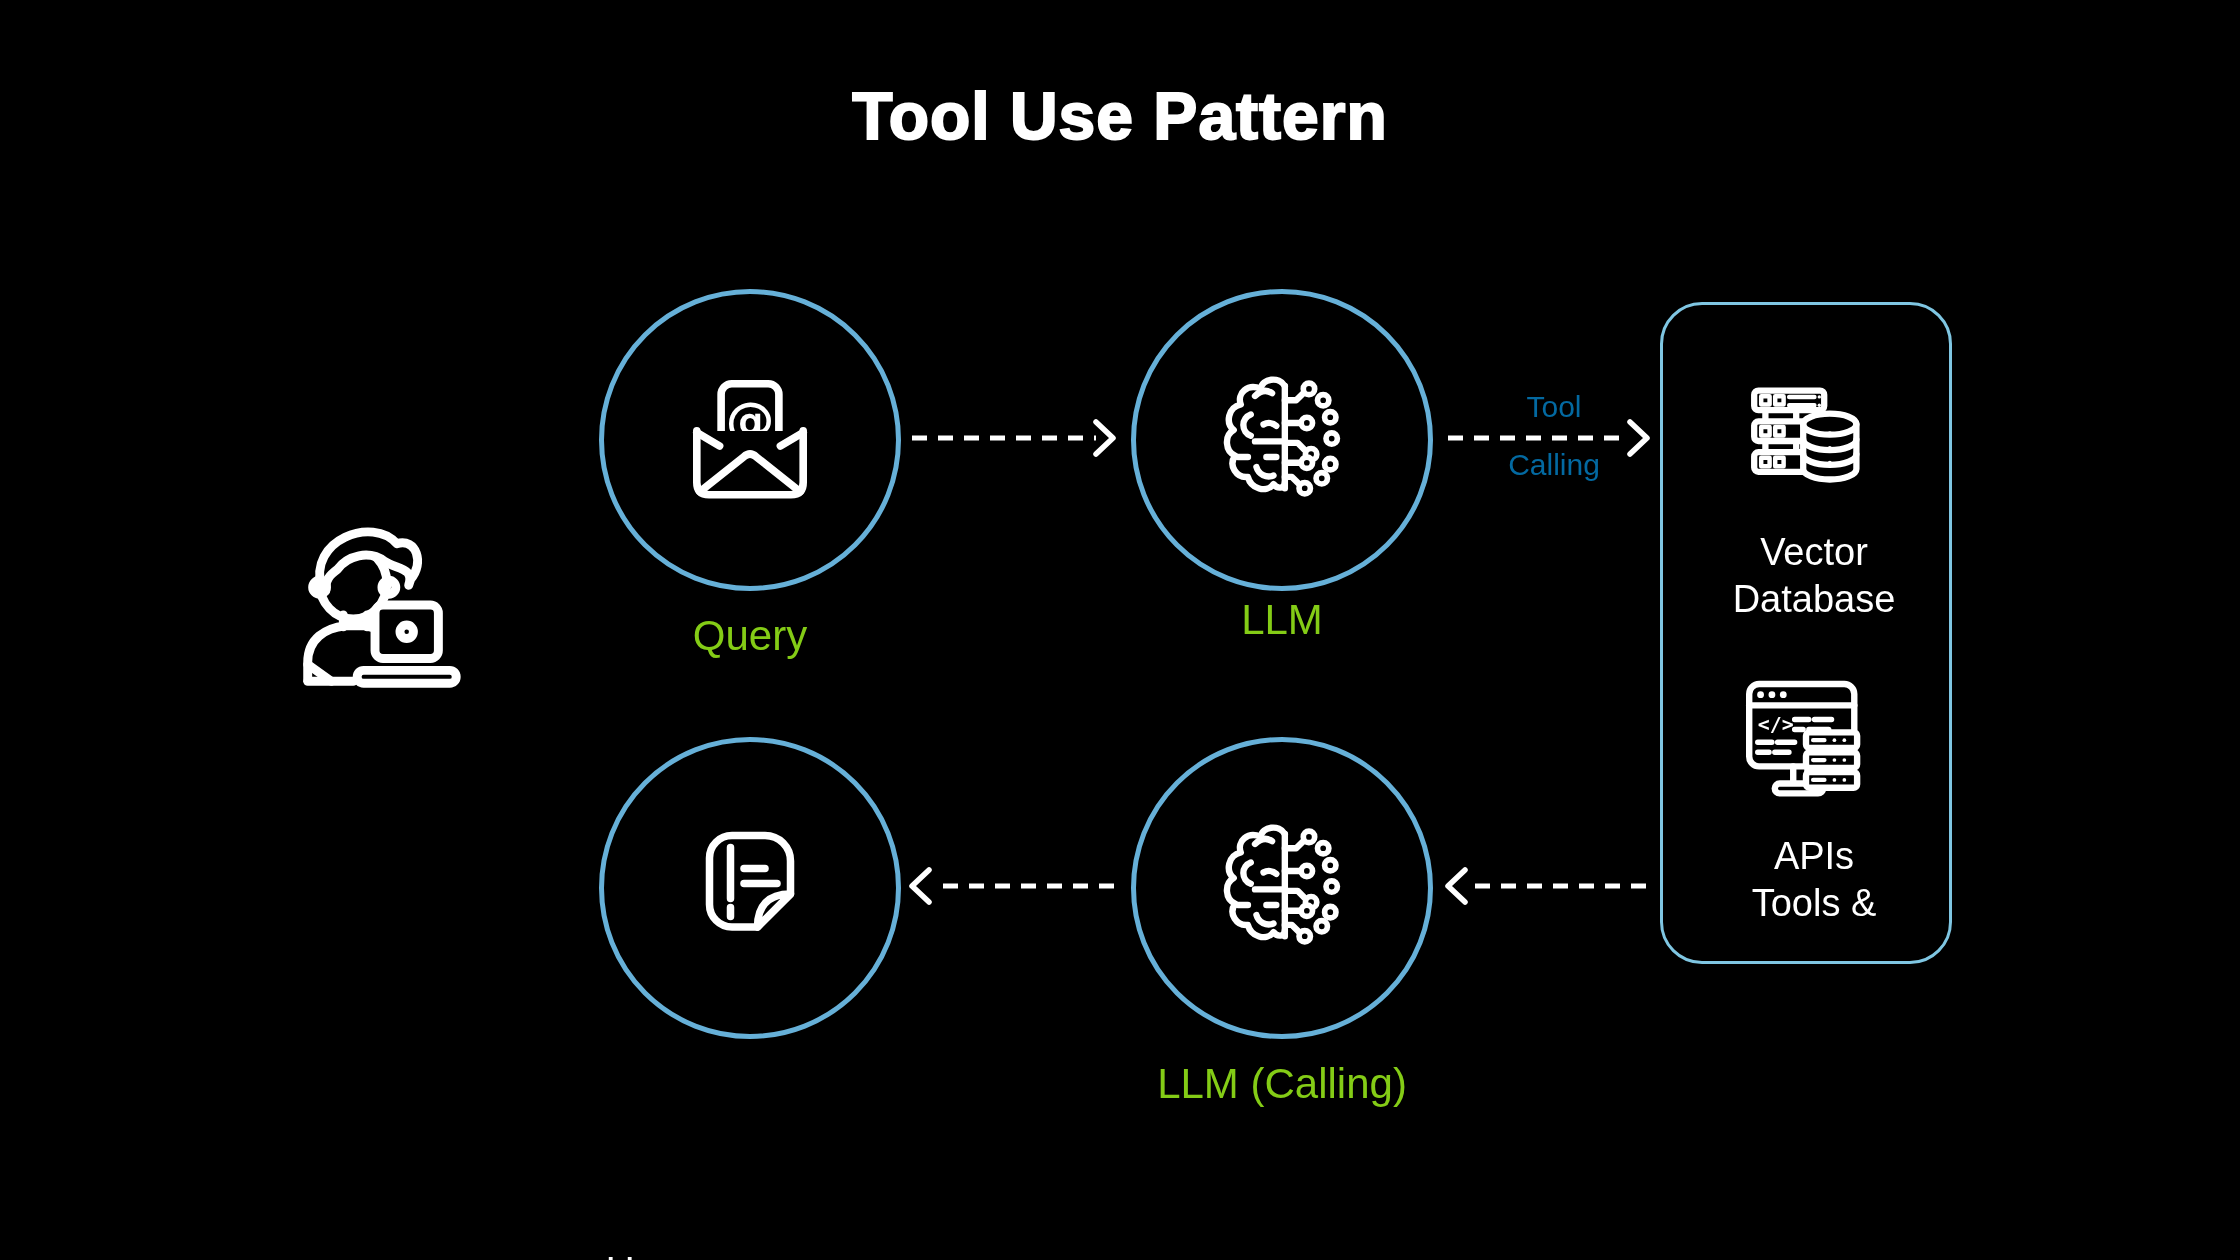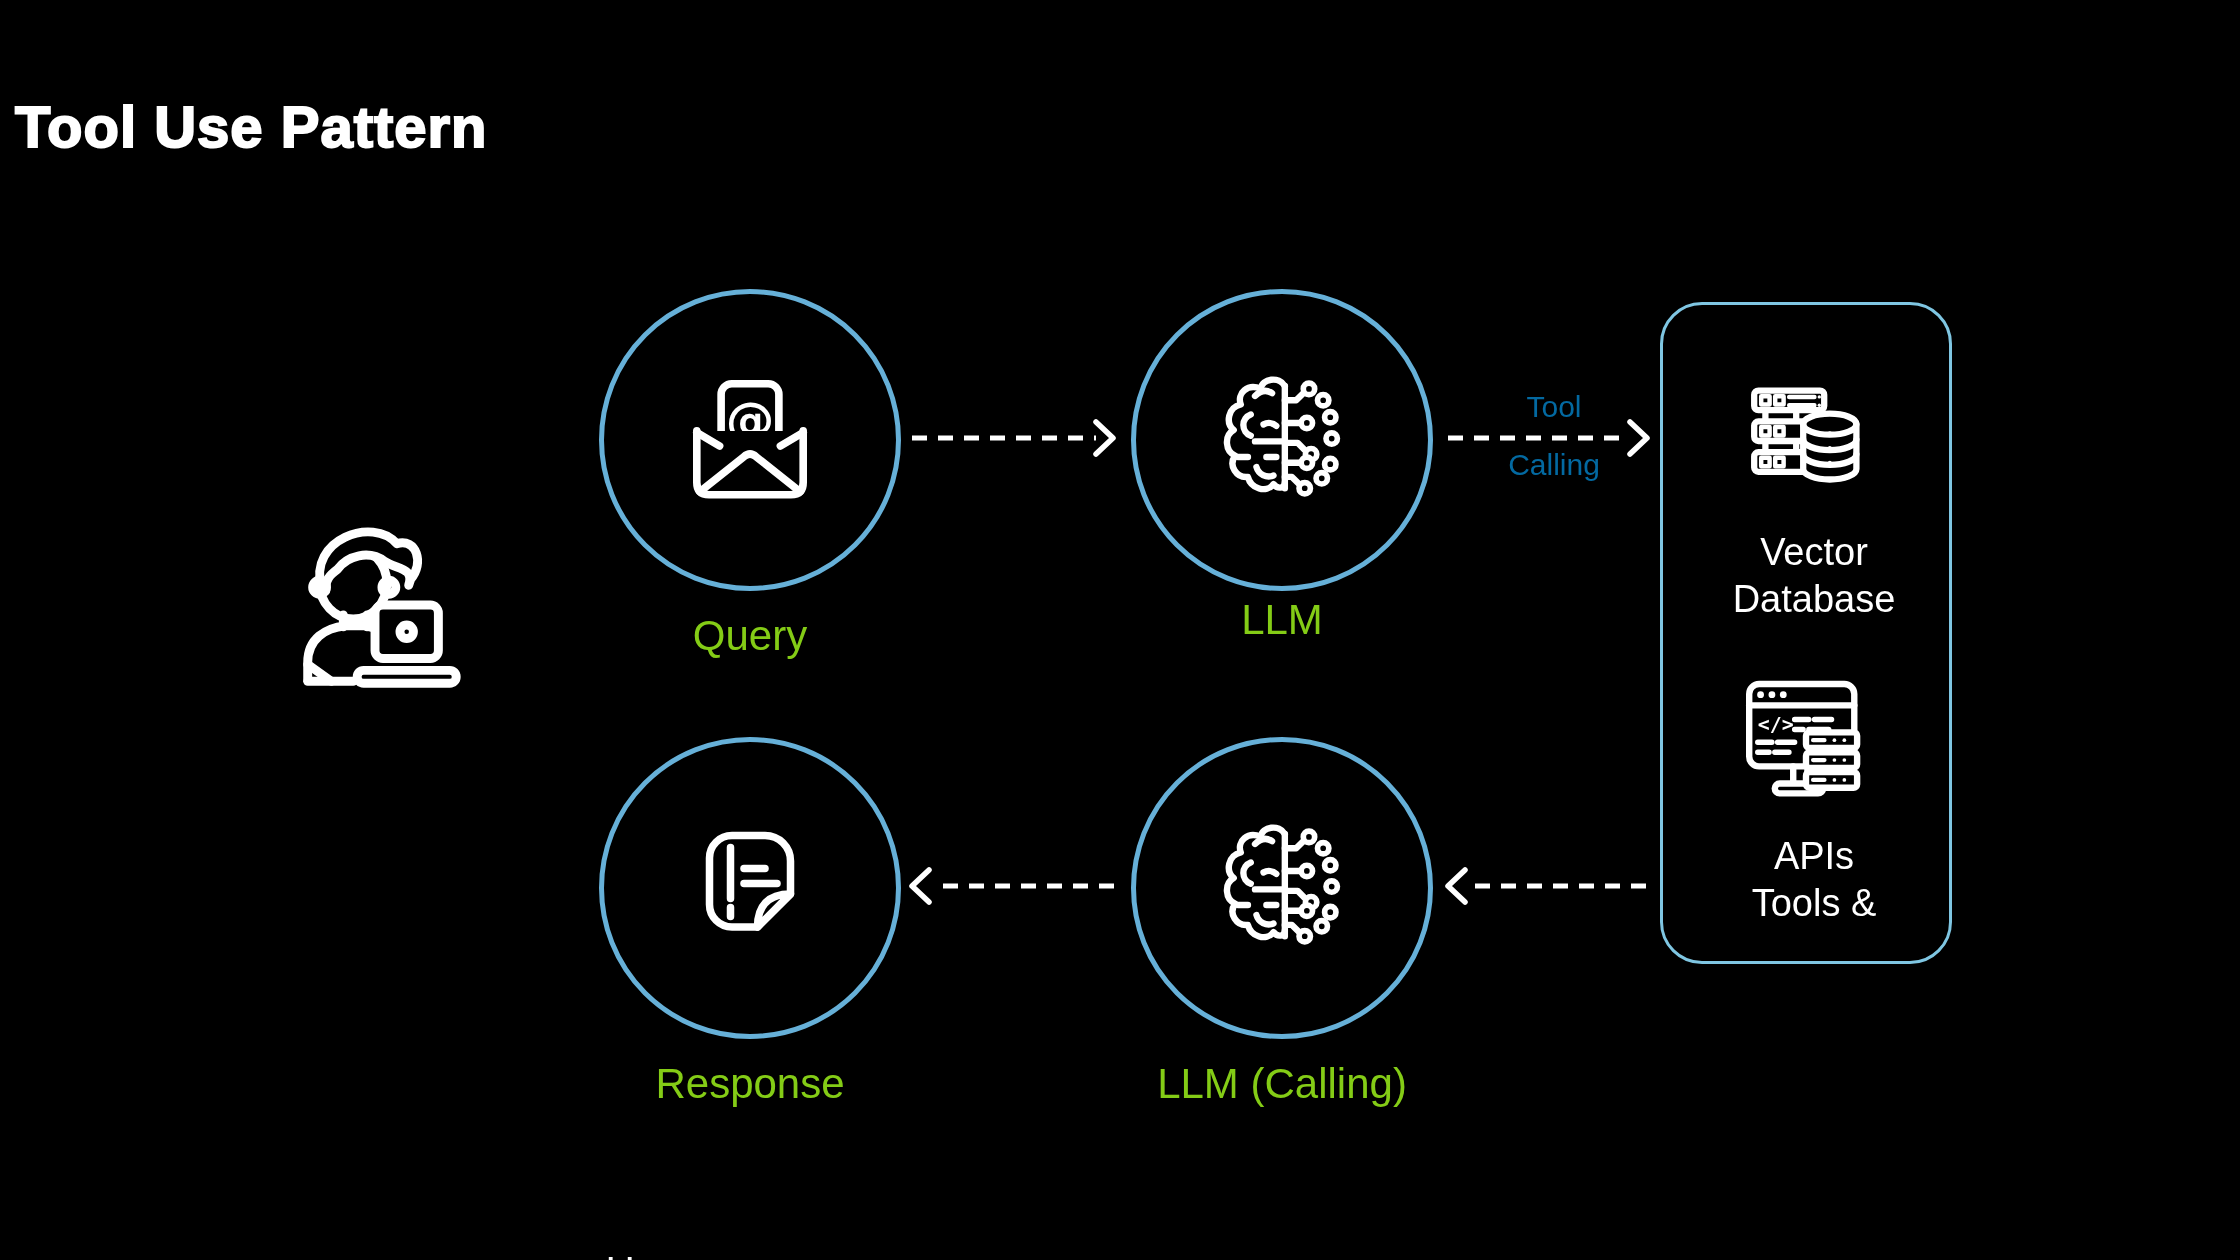--- a/index.html
+++ b/index.html
@@ -9,23 +9,23 @@
     height: 1260px;
     background: #000000;
     font-family: "Liberation Sans", sans-serif;
     color: #ffffff;
     overflow: hidden;
   }
 
   .title {
     position: absolute;
     left: 0; right: 0; top: 78px;
-    margin: 15px;
-    text-align: left;
-    font-size: 58px;
+    margin: 0;
+    text-align: center;
+    font-size: 66px;
     font-weight: 700;
     letter-spacing: 1px;
     color: #ffffff;
     -webkit-text-stroke: 2px #ffffff;
   }
 
   .node-circle {
     position: absolute;
     width: 302px;
     height: 302px;
@@ -182,21 +182,20 @@
     <svg class="icon-svg" width="150" height="150" viewBox="0 0 100 100">
       <g stroke="#ffffff" stroke-width="5" fill="none" stroke-linecap="round" stroke-linejoin="round">
         <path d="M38 15 H60 A17 17 0 0 1 77 32 V54 L55 76 H38 A15 15 0 0 1 23 61 V30 A15 15 0 0 1 38 15 Z" fill="#000000"></path>
         <path d="M55 76 C55 62 62 54 77 54 L55 76 Z" fill="#000000"></path>
         <path d="M37 23 V57 M37 63 V69"></path>
         <path d="M46 37 H60"></path>
         <path d="M46 47 H68"></path>
       </g>
     </svg>
   </div>
-  <div class="node-label label-response">Response</div>
 
   <div class="node-circle llm-generate">
     <svg class="icon-svg" width="142" height="142" viewBox="0 0 100 100">
       <g stroke="#ffffff" stroke-width="4.5" fill="none" stroke-linecap="round" stroke-linejoin="round">
         <path d="M52 12 C48 5 36 6.5 35 14 C26 10 18 17 21 25 C12 27 10 38 16 43 C9 47 10 58 17 61 C12 68 18 77 26 76 C28 84 39 88 44 81 C47 85 52 84 52 80"></path>
         <path d="M52 12 V84"></path>
         <path d="M31 19 Q37 13 43 17"></path>
         <path d="M28 32 A8 8 0 0 0 28 47"></path>
         <path d="M37 39 A8 8 0 0 1 46 40"></path>
         <path d="M31 51 H52"></path>

